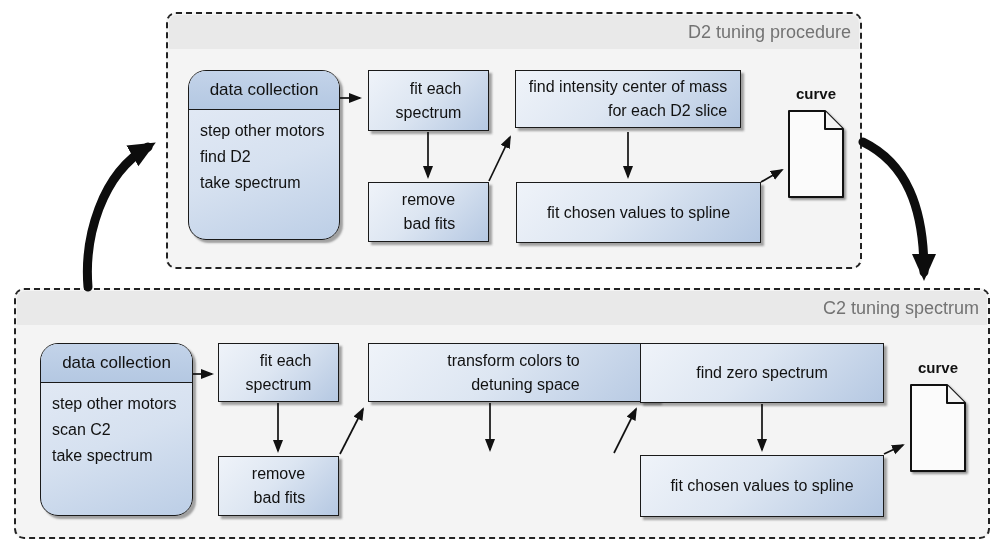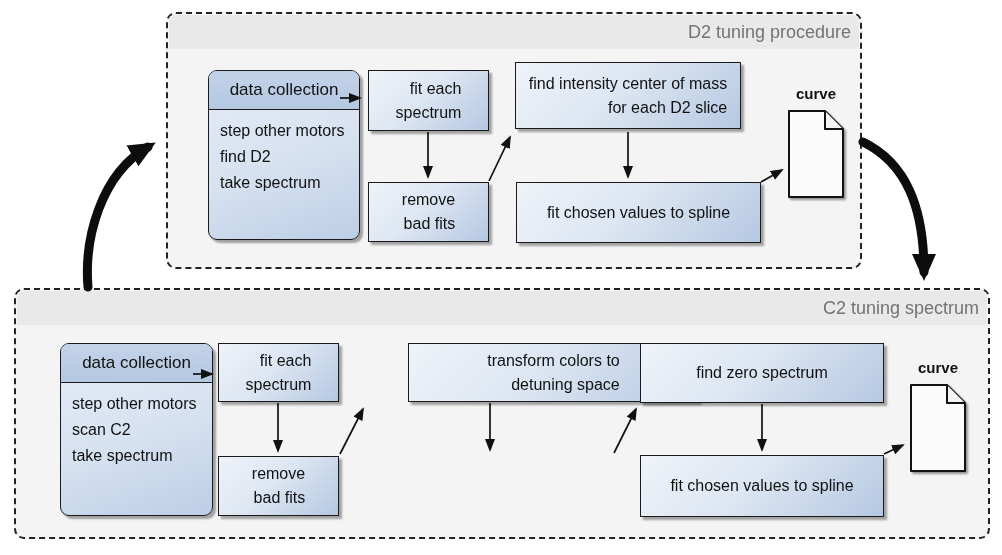--- a/index.html
+++ b/index.html
@@ -27,25 +27,24 @@
     position:absolute;
     border:1.6px solid #1a1a1a;
     background:linear-gradient(135deg,#eff3f9 0%,#dde6f2 45%,#b5c8e2 100%);
     box-shadow:3px 3px 2px rgba(60,60,60,0.45);
     display:flex;align-items:center;justify-content:center;
     text-align:right;font-size:16px;line-height:24px;
     white-space:pre-line;box-sizing:border-box;
   }
   .dcbox{
     position:absolute;
-    border:1.6px solid #1a1a1a;border-radius:9px;
+    border:1.6px solid #1a1a1a;border-radius:18px;
     box-shadow:3px 3px 2px rgba(60,60,60,0.45);
     box-sizing:border-box;overflow:hidden;
     background:linear-gradient(160deg,#e6ecf6 0%,#d6e1f0 55%,#bccee6 100%);
-    margin-left:20px;
   }
   .dc-header{
     height:38px;border-bottom:1.6px solid #1a1a1a;
     background:linear-gradient(180deg,#c3d3e9 0%,#b4c8e2 100%);
     display:flex;align-items:center;justify-content:center;
     font-size:17px;
   }
   .dc-body{
     padding:8px 0 0 11px;
     font-size:16px;line-height:26px;text-align:left;
@@ -76,21 +75,21 @@
       <span class="dc-line">step other motors</span>
       <span class="dc-line">find D2</span>
       <span class="dc-line">take spectrum</span>
     </div>
   </div>
 
   <div class="pbox" style="left:368px;top:70px;width:121px;height:61px;">fit each
 spectrum</div>
   <div class="pbox" style="left:368px;top:182px;width:121px;height:60px;">remove
 bad fits</div>
-  <div class="pbox" style="left:515px;top:62px;width:226px;height:67px;">find intensity center of mass
+  <div class="pbox" style="left:515px;top:70px;width:226px;height:58px;">find intensity center of mass
 for each D2 slice</div>
   <div class="pbox" style="left:516px;top:182px;width:245px;height:61px;">fit chosen values to spline</div>
 
   <div class="curve-label" style="left:786px;top:85px;width:60px;">curve</div>
   <svg class="doc-icon" style="left:788px;top:110px;" width="58" height="90" viewBox="0 0 58 90">
     <path d="M1,1 L37,1 L55,19 L55,87 L1,87 Z" fill="#fbfbfb" stroke="#111" stroke-width="2" stroke-linejoin="round"></path>
     <path d="M37,1 L37,19 L55,19" fill="#f4f4f4" stroke="#111" stroke-width="2" stroke-linejoin="round"></path>
   </svg>
 
   <div class="panel" style="left:14px;top:288px;width:972px;height:247px;">
@@ -104,21 +103,21 @@
       <span class="dc-line">step other motors</span>
       <span class="dc-line">scan C2</span>
       <span class="dc-line">take spectrum</span>
     </div>
   </div>
 
   <div class="pbox" style="left:218px;top:343px;width:121px;height:59px;">fit each
 spectrum</div>
   <div class="pbox" style="left:218px;top:456px;width:121px;height:60px;">remove
 bad fits</div>
-  <div class="pbox" style="left:368px;top:343px;width:291px;height:59px;margin-left:40px;">transform colors to
+  <div class="pbox" style="left:368px;top:343px;width:291px;height:59px;">transform colors to
 detuning space</div>
   <div class="pbox" style="left:640px;top:343px;width:244px;height:60px;">find zero spectrum</div>
   <div class="pbox" style="left:640px;top:455px;width:244px;height:62px;">fit chosen values to spline</div>
 
   <div class="curve-label" style="left:908px;top:359px;width:60px;">curve</div>
   <svg class="doc-icon" style="left:910px;top:384px;" width="58" height="90" viewBox="0 0 58 90">
     <path d="M1,1 L37,1 L55,19 L55,87 L1,87 Z" fill="#fbfbfb" stroke="#111" stroke-width="2" stroke-linejoin="round"></path>
     <path d="M37,1 L37,19 L55,19" fill="#f4f4f4" stroke="#111" stroke-width="2" stroke-linejoin="round"></path>
   </svg>
 

